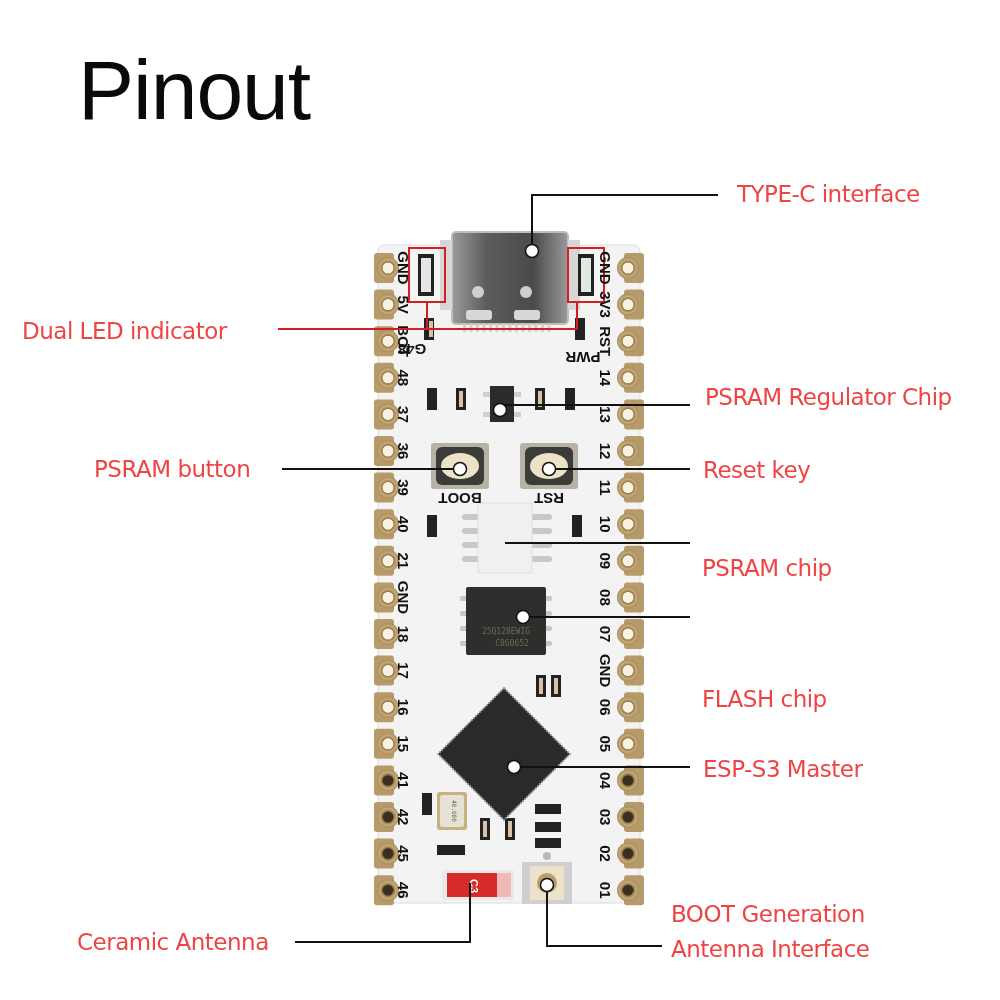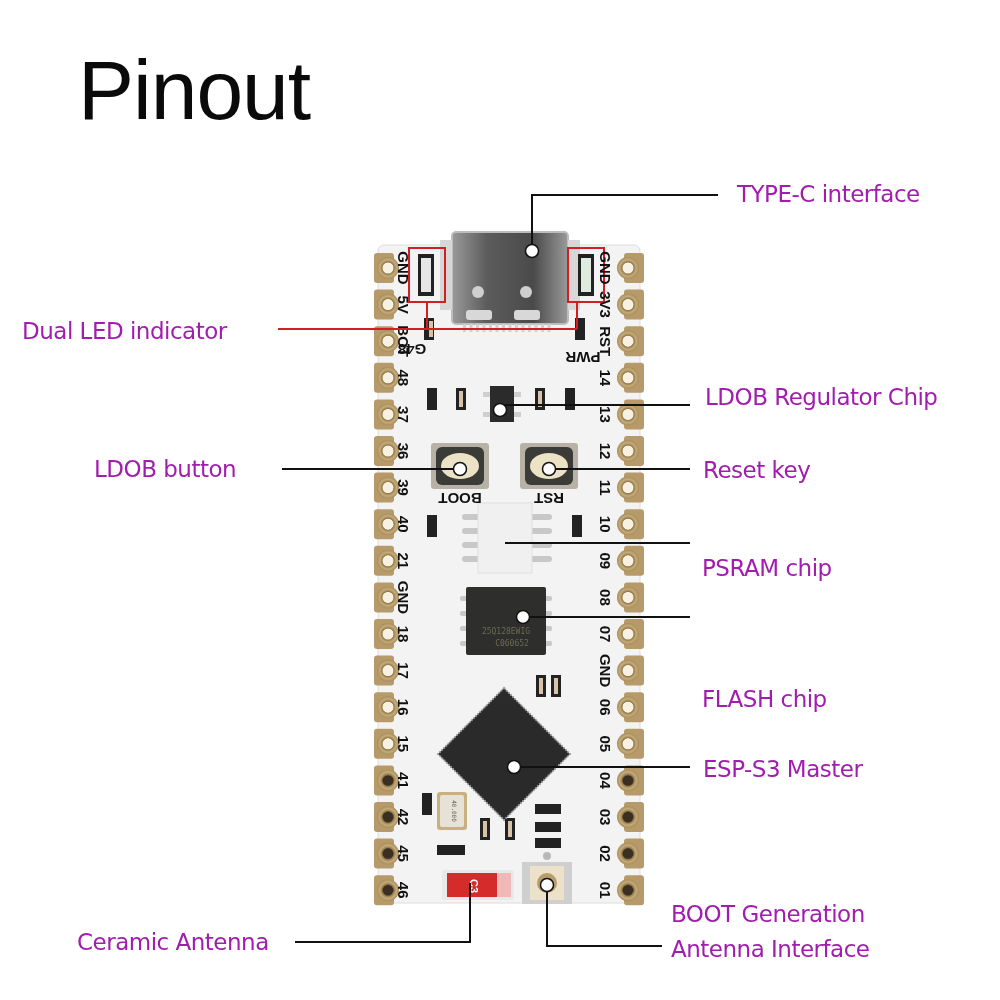--- a/index.html
+++ b/index.html
@@ -9,21 +9,21 @@
     .title {
       position: absolute; left: 30px; top: 48px;
       font-family: "Liberation Sans", sans-serif;
       font-size: 84px; font-weight: 400; letter-spacing: -1px; color: #0a0a0a;
       line-height: 1;
       margin-left: 48px;
     }
 
     .callout-label {
       position: absolute; font-family: "DejaVu Sans", sans-serif;
-      font-size: 23px; color: #a21caf; white-space: nowrap; line-height: 1;
+      font-size: 23px; color: #ef4444; white-space: nowrap; line-height: 1;
       letter-spacing: -0.5px;
     }
 
     svg.board { position: absolute; left: 0; top: 0; }
     .pin-text {
       font-family: "Liberation Sans", sans-serif; font-weight: 700; font-size: 15px; fill: #111;
     }
     .silk-text {
       font-family: "Liberation Sans", sans-serif; font-weight: 700; font-size: 15px; fill: #111;
     }
@@ -451,21 +451,21 @@
     <circle cx="460" cy="469" r="6.5"></circle>
     <circle cx="549" cy="469" r="6.5"></circle>
     <circle cx="523" cy="617" r="6.5"></circle>
     <circle cx="514" cy="767" r="6.5"></circle>
     <circle cx="547" cy="885" r="6.5"></circle>
   </g>
 </svg>
 
 <div class="callout-label" style="left:737px; top:183px;">TYPE-C interface</div>
 <div class="callout-label" style="left:22px; top:320px;text-align:center;">Dual LED indicator</div>
-<div class="callout-label" style="left:705px; top:386px;">LDOB Regulator Chip</div>
-<div class="callout-label" style="left:94px; top:458px;">LDOB button</div>
+<div class="callout-label" style="left:705px; top:386px;">PSRAM Regulator Chip</div>
+<div class="callout-label" style="left:94px; top:458px;">PSRAM button</div>
 <div class="callout-label" style="left:703px; top:459px;">Reset key</div>
 <div class="callout-label" style="left:702px; top:557px;">PSRAM chip</div>
 <div class="callout-label" style="left:702px; top:640px;margin-top:48px;">FLASH chip</div>
 <div class="callout-label" style="left:703px; top:758px;text-align:center;">ESP-S3 Master</div>
 <div class="callout-label" style="left:48px; top:931px;margin-left:29px;">Ceramic Antenna</div>
 <div class="callout-label" style="left:671px; top:903px;">BOOT Generation</div>
 <div class="callout-label" style="left:671px; top:938px;">Antenna Interface</div>
 
 </body></html>

